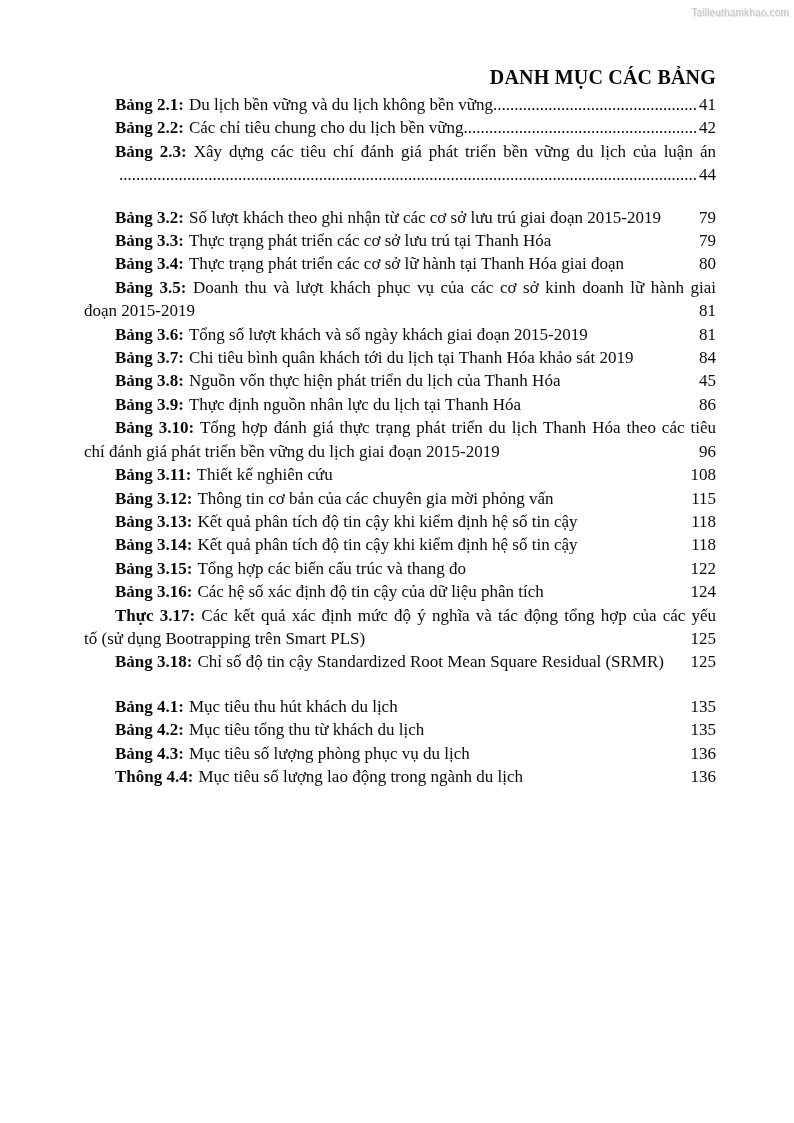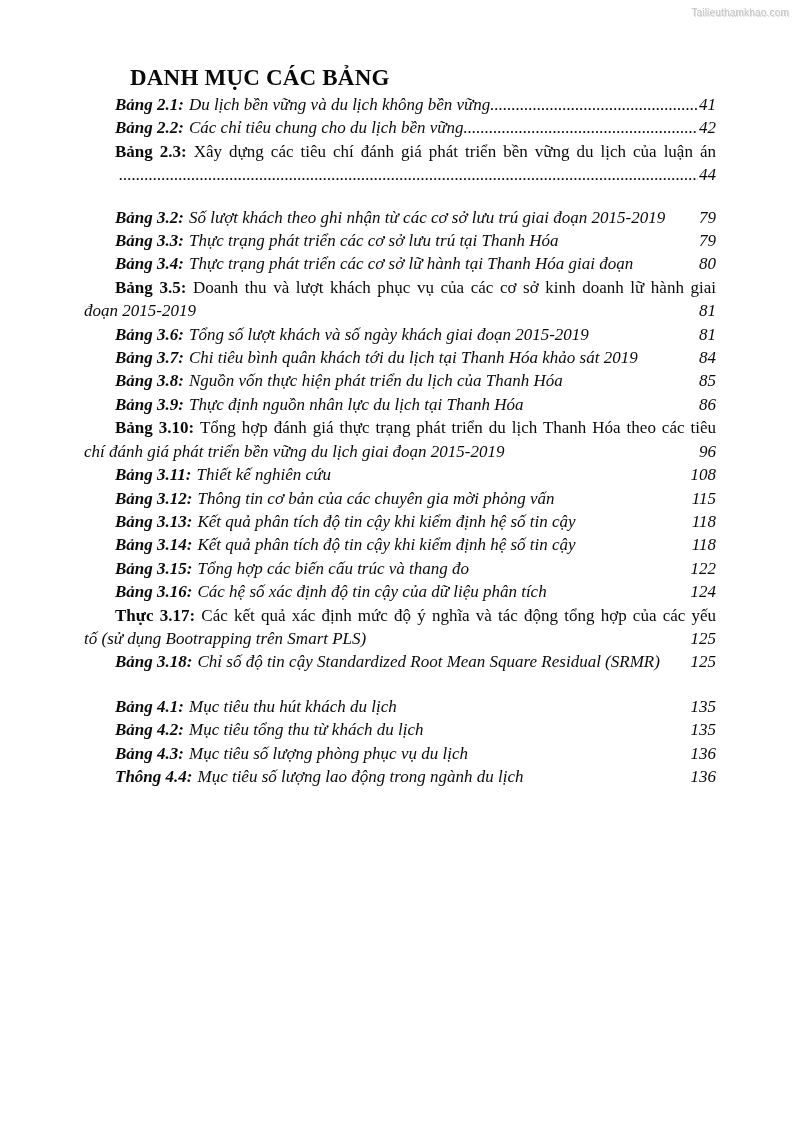--- a/index.html
+++ b/index.html
@@ -17,30 +17,30 @@
     font-size:10px;
     color:#c3c3c3;
     text-shadow:-1px -1px 0 #ffffff,1px 1px 0 #d9d9d9;
     letter-spacing:.2px;
   }
   .content{
     position:absolute;left:84px;top:64px;width:632px;
     font-size:17px;line-height:23.4px;
   }
   .doc-title{
-    font-size:23px;font-weight:bold;
-    text-align:left;padding-left:46px;
+    font-size:20px;font-weight:bold;
+    text-align:right;padding-left:46px;
     line-height:27px;margin:0 0 2px 0;
     letter-spacing:.2px;
   }
   .section{margin:0;}
   .section.gap-before-3{margin-top:19px;}
   .section.gap-before-4{margin-top:21px;}
   .line{min-height:23.4px;}
-  .line.flex{display:flex;align-items:baseline;font-style:italic;}
+  .line.flex{display:flex;align-items:baseline;}
   .line.first{padding-left:31px;}
   .line.indent{padding-left:35px;}
   .line.justify{display:block;text-align:justify;text-align-last:justify;}
   .label{font-weight:bold;}
   .flex .label{margin-right:5px;flex:0 0 auto;white-space:nowrap;}
   .flex .text{flex:0 1 auto;white-space:nowrap;overflow:hidden;}
   .leader{flex:1 1 0;min-width:6px;overflow:hidden;white-space:nowrap;}
   .leader.gap{color:transparent;}
   .pagenum{flex:0 0 auto;padding-left:1px;white-space:nowrap;}
 </style>
@@ -106,21 +106,21 @@
           <div class="line flex first">
             <span class="label">Bảng 3.7:</span> 
             <span class="text">Chi tiêu bình quân khách tới du lịch tại Thanh Hóa khảo sát 2019</span>
             <span class="leader gap"></span>
             <span class="pagenum">84</span>
           </div>
           <div class="line flex first">
             <span class="label">Bảng 3.8:</span> 
             <span class="text">Nguồn vốn thực hiện phát triển du lịch của Thanh Hóa</span>
             <span class="leader gap"></span>
-            <span class="pagenum">85</span>
+            <span class="pagenum">45</span>
           </div>
           <div class="line flex first">
             <span class="label">Bảng 3.9:</span> 
             <span class="text">Thực định nguồn nhân lực du lịch tại Thanh Hóa</span>
             <span class="leader gap"></span>
             <span class="pagenum">86</span>
           </div>
           <div class="line justify first"><span class="label">Bảng 3.10:</span> <span class="text">Tổng hợp đánh giá thực trạng phát triển du lịch Thanh Hóa theo các tiêu</span></div>
           <div class="line flex">
             <span class="text">chí đánh giá phát triển bền vững du lịch giai đoạn 2015-2019</span>

